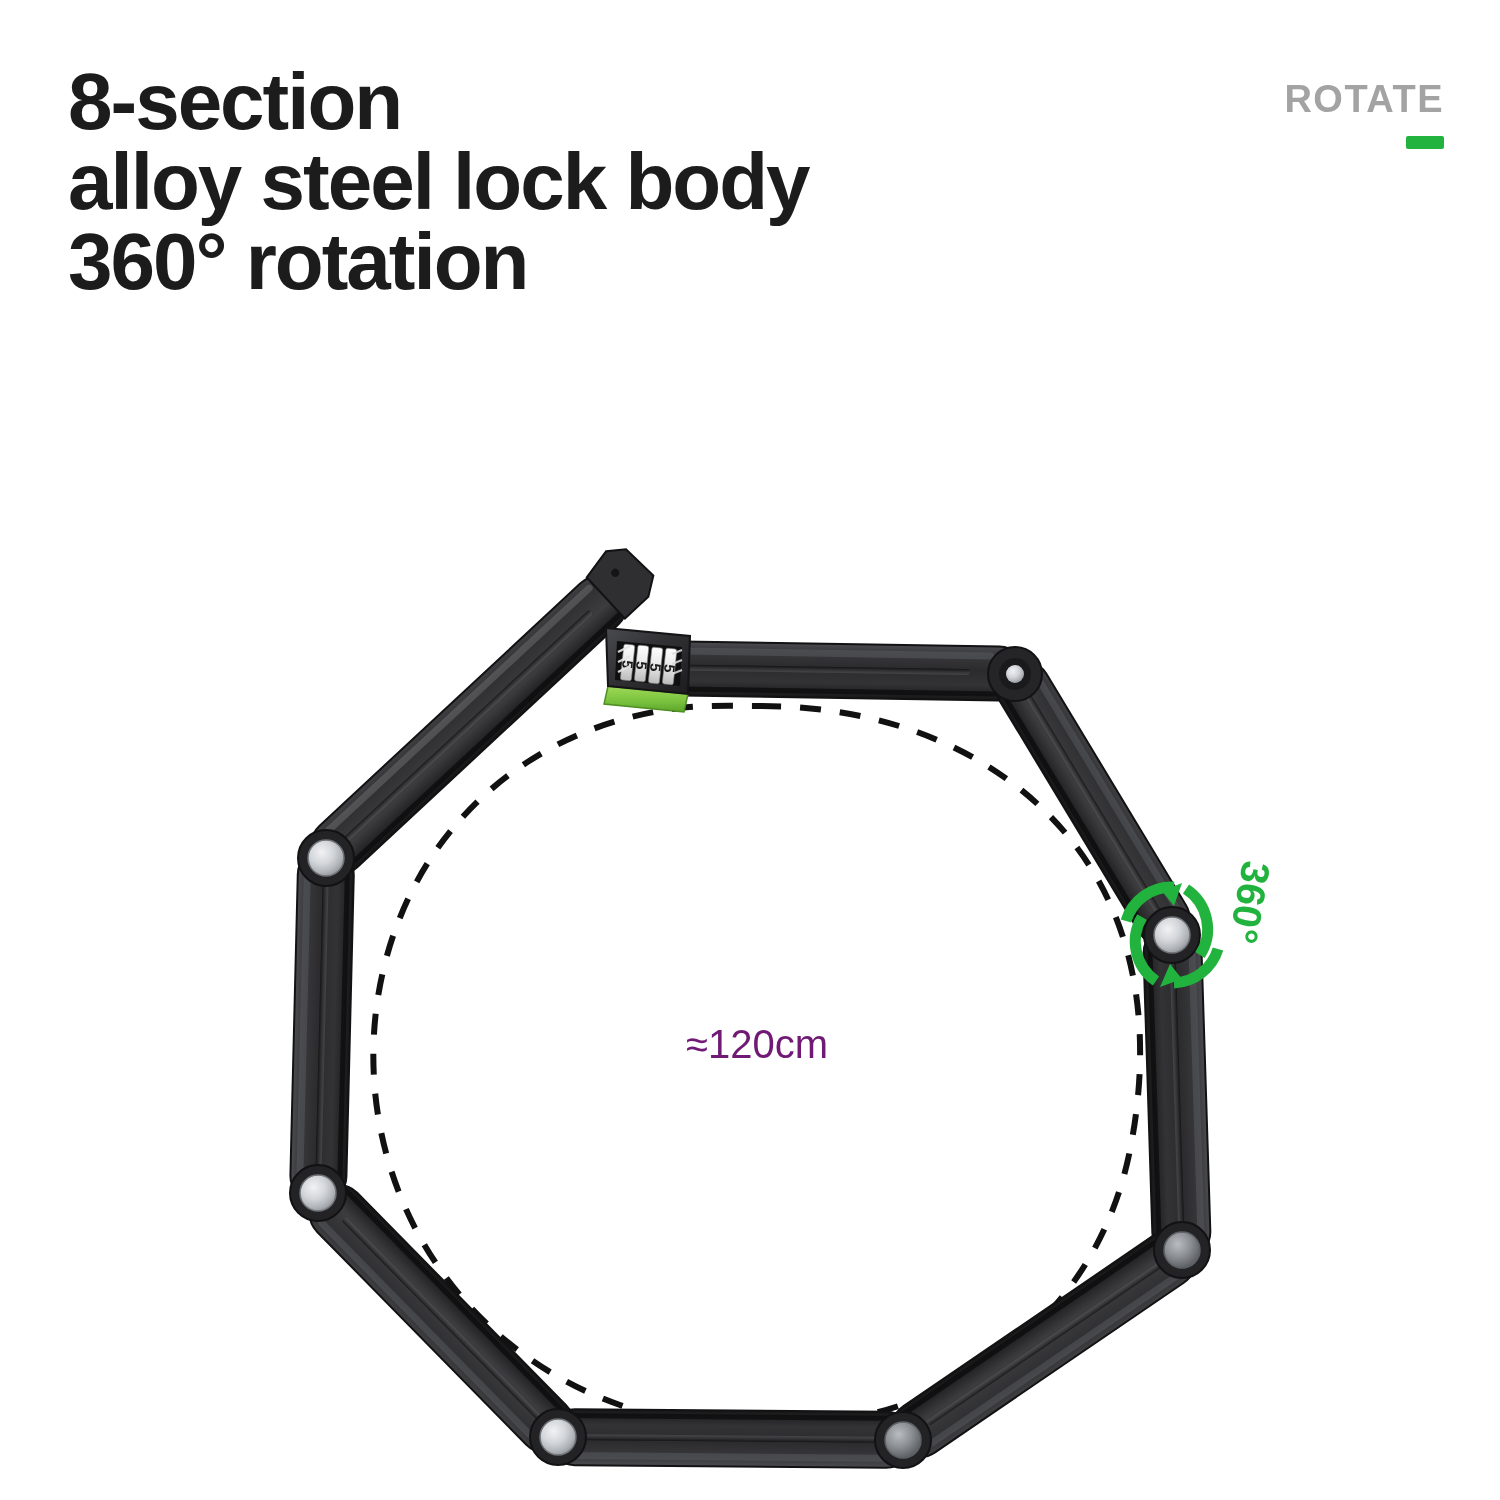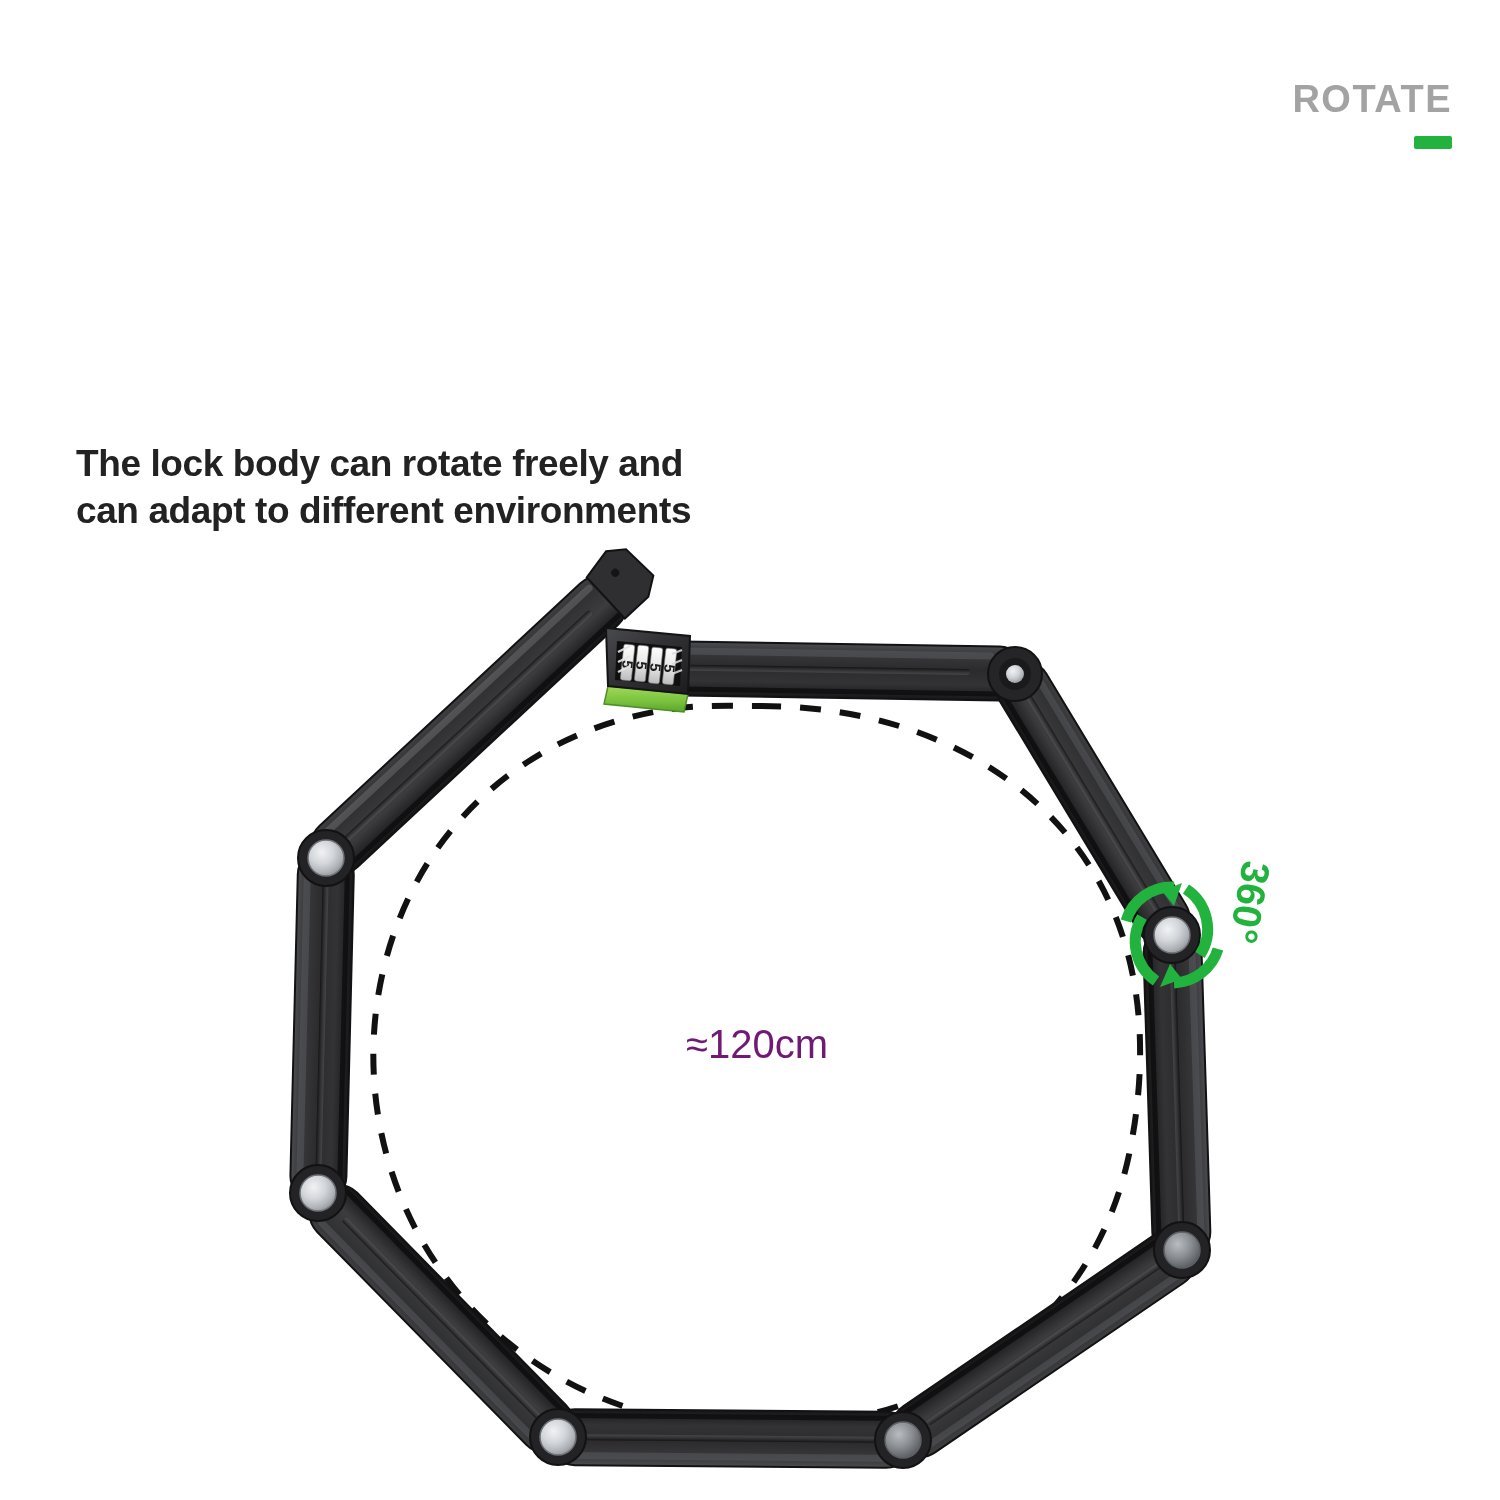--- a/index.html
+++ b/index.html
@@ -25,21 +25,21 @@
   .subhead{
     position:absolute;left:76px;top:440px;width:900px;
     font-weight:700;
     font-size:37px;
     line-height:1.28;
     letter-spacing:-0.4px;
     color:#222222;
     white-space:pre-line;
   }
   .badge{
-    position:absolute;right:48px;top:80px;
+    position:absolute;right:56px;top:80px;
     text-align:right;
   }
   .badge-label{
     font-weight:700;
     font-size:38px;
     letter-spacing:1.5px;
     color:#a3a3a3;
     line-height:1;
   }
   .badge-bar{
@@ -58,23 +58,24 @@
     color:#701a75;
     letter-spacing:0px;
     white-space:nowrap;
   }
 </style>
 </head>
 <body>
 
 <div id="stage">
 
-
-  <div class="subhead">The lock body can rotate freely and
-can adapt to different environments</div>
+  <div class="headline">8-section
+alloy steel lock body
+360° rotation</div>
+
 
   <div class="badge">
     <div class="badge-label">ROTATE</div>
     <div class="badge-bar" id="badge-bar" style="background: rgb(34, 179, 62);"></div>
   </div>
 
   <svg id="lock-figure" viewBox="0 0 1500 1500">
     <defs>
 
       <linearGradient id="barGrad" x1="0" y1="0" x2="0" y2="1">

